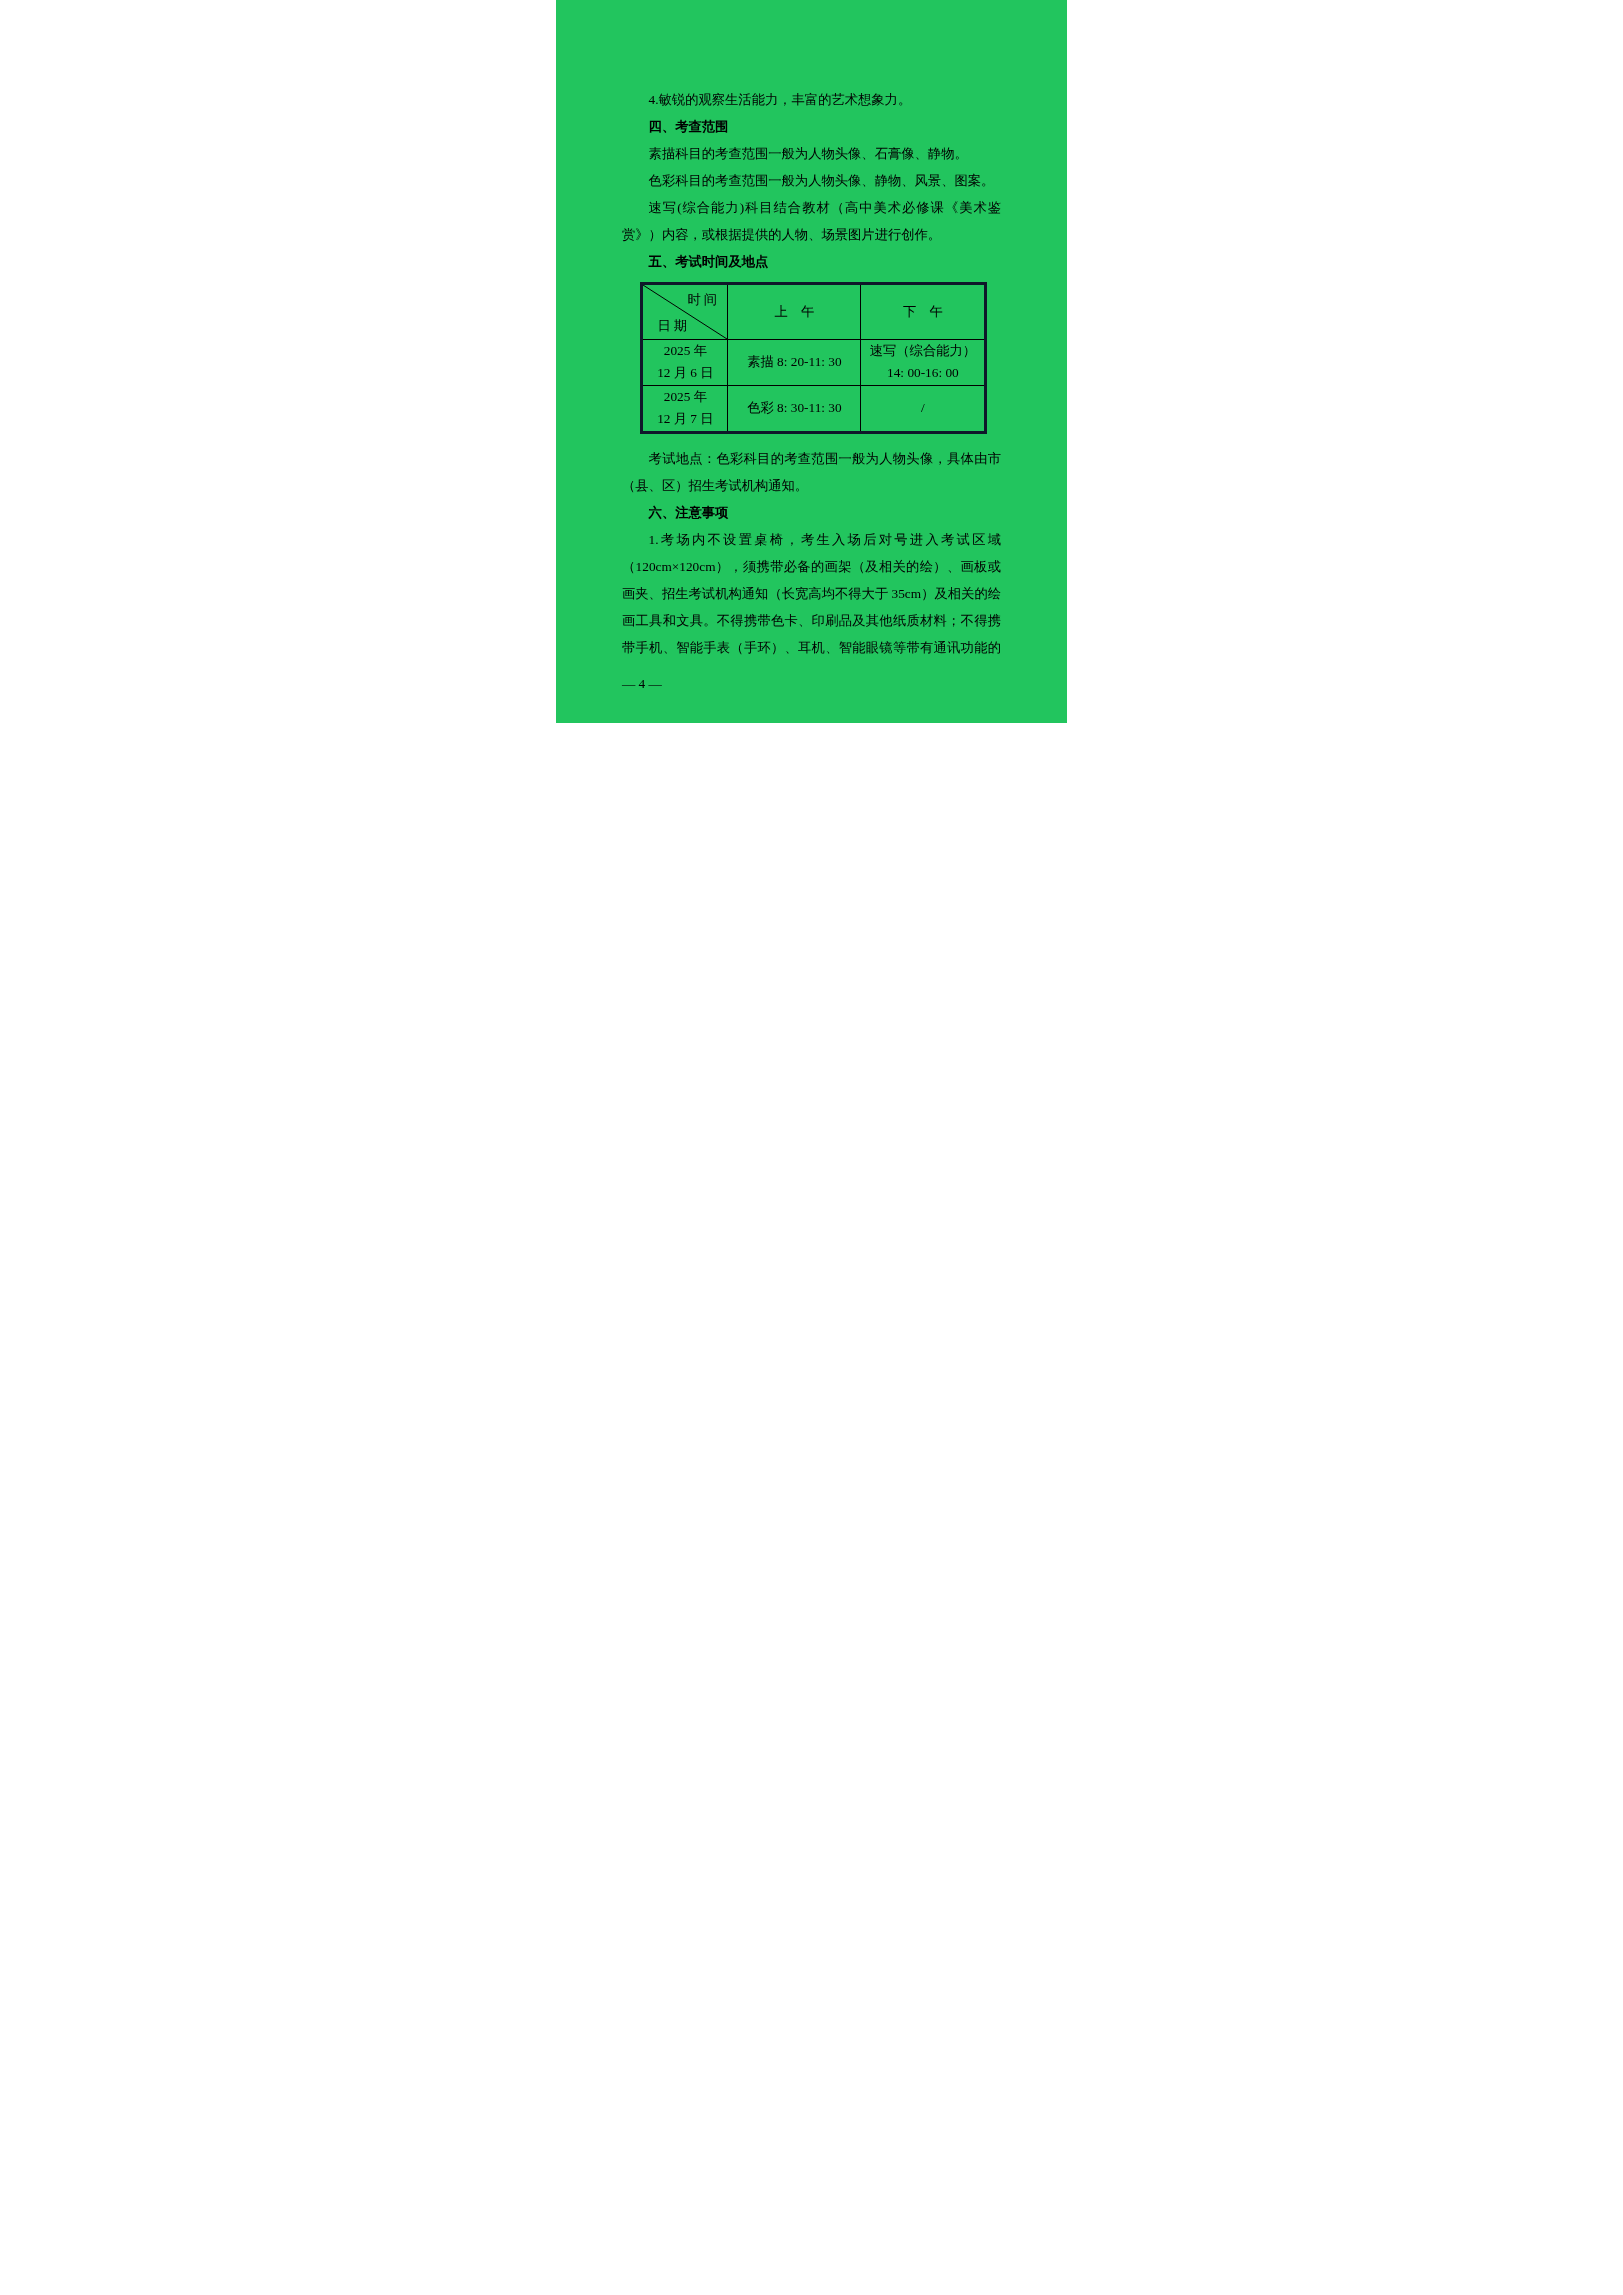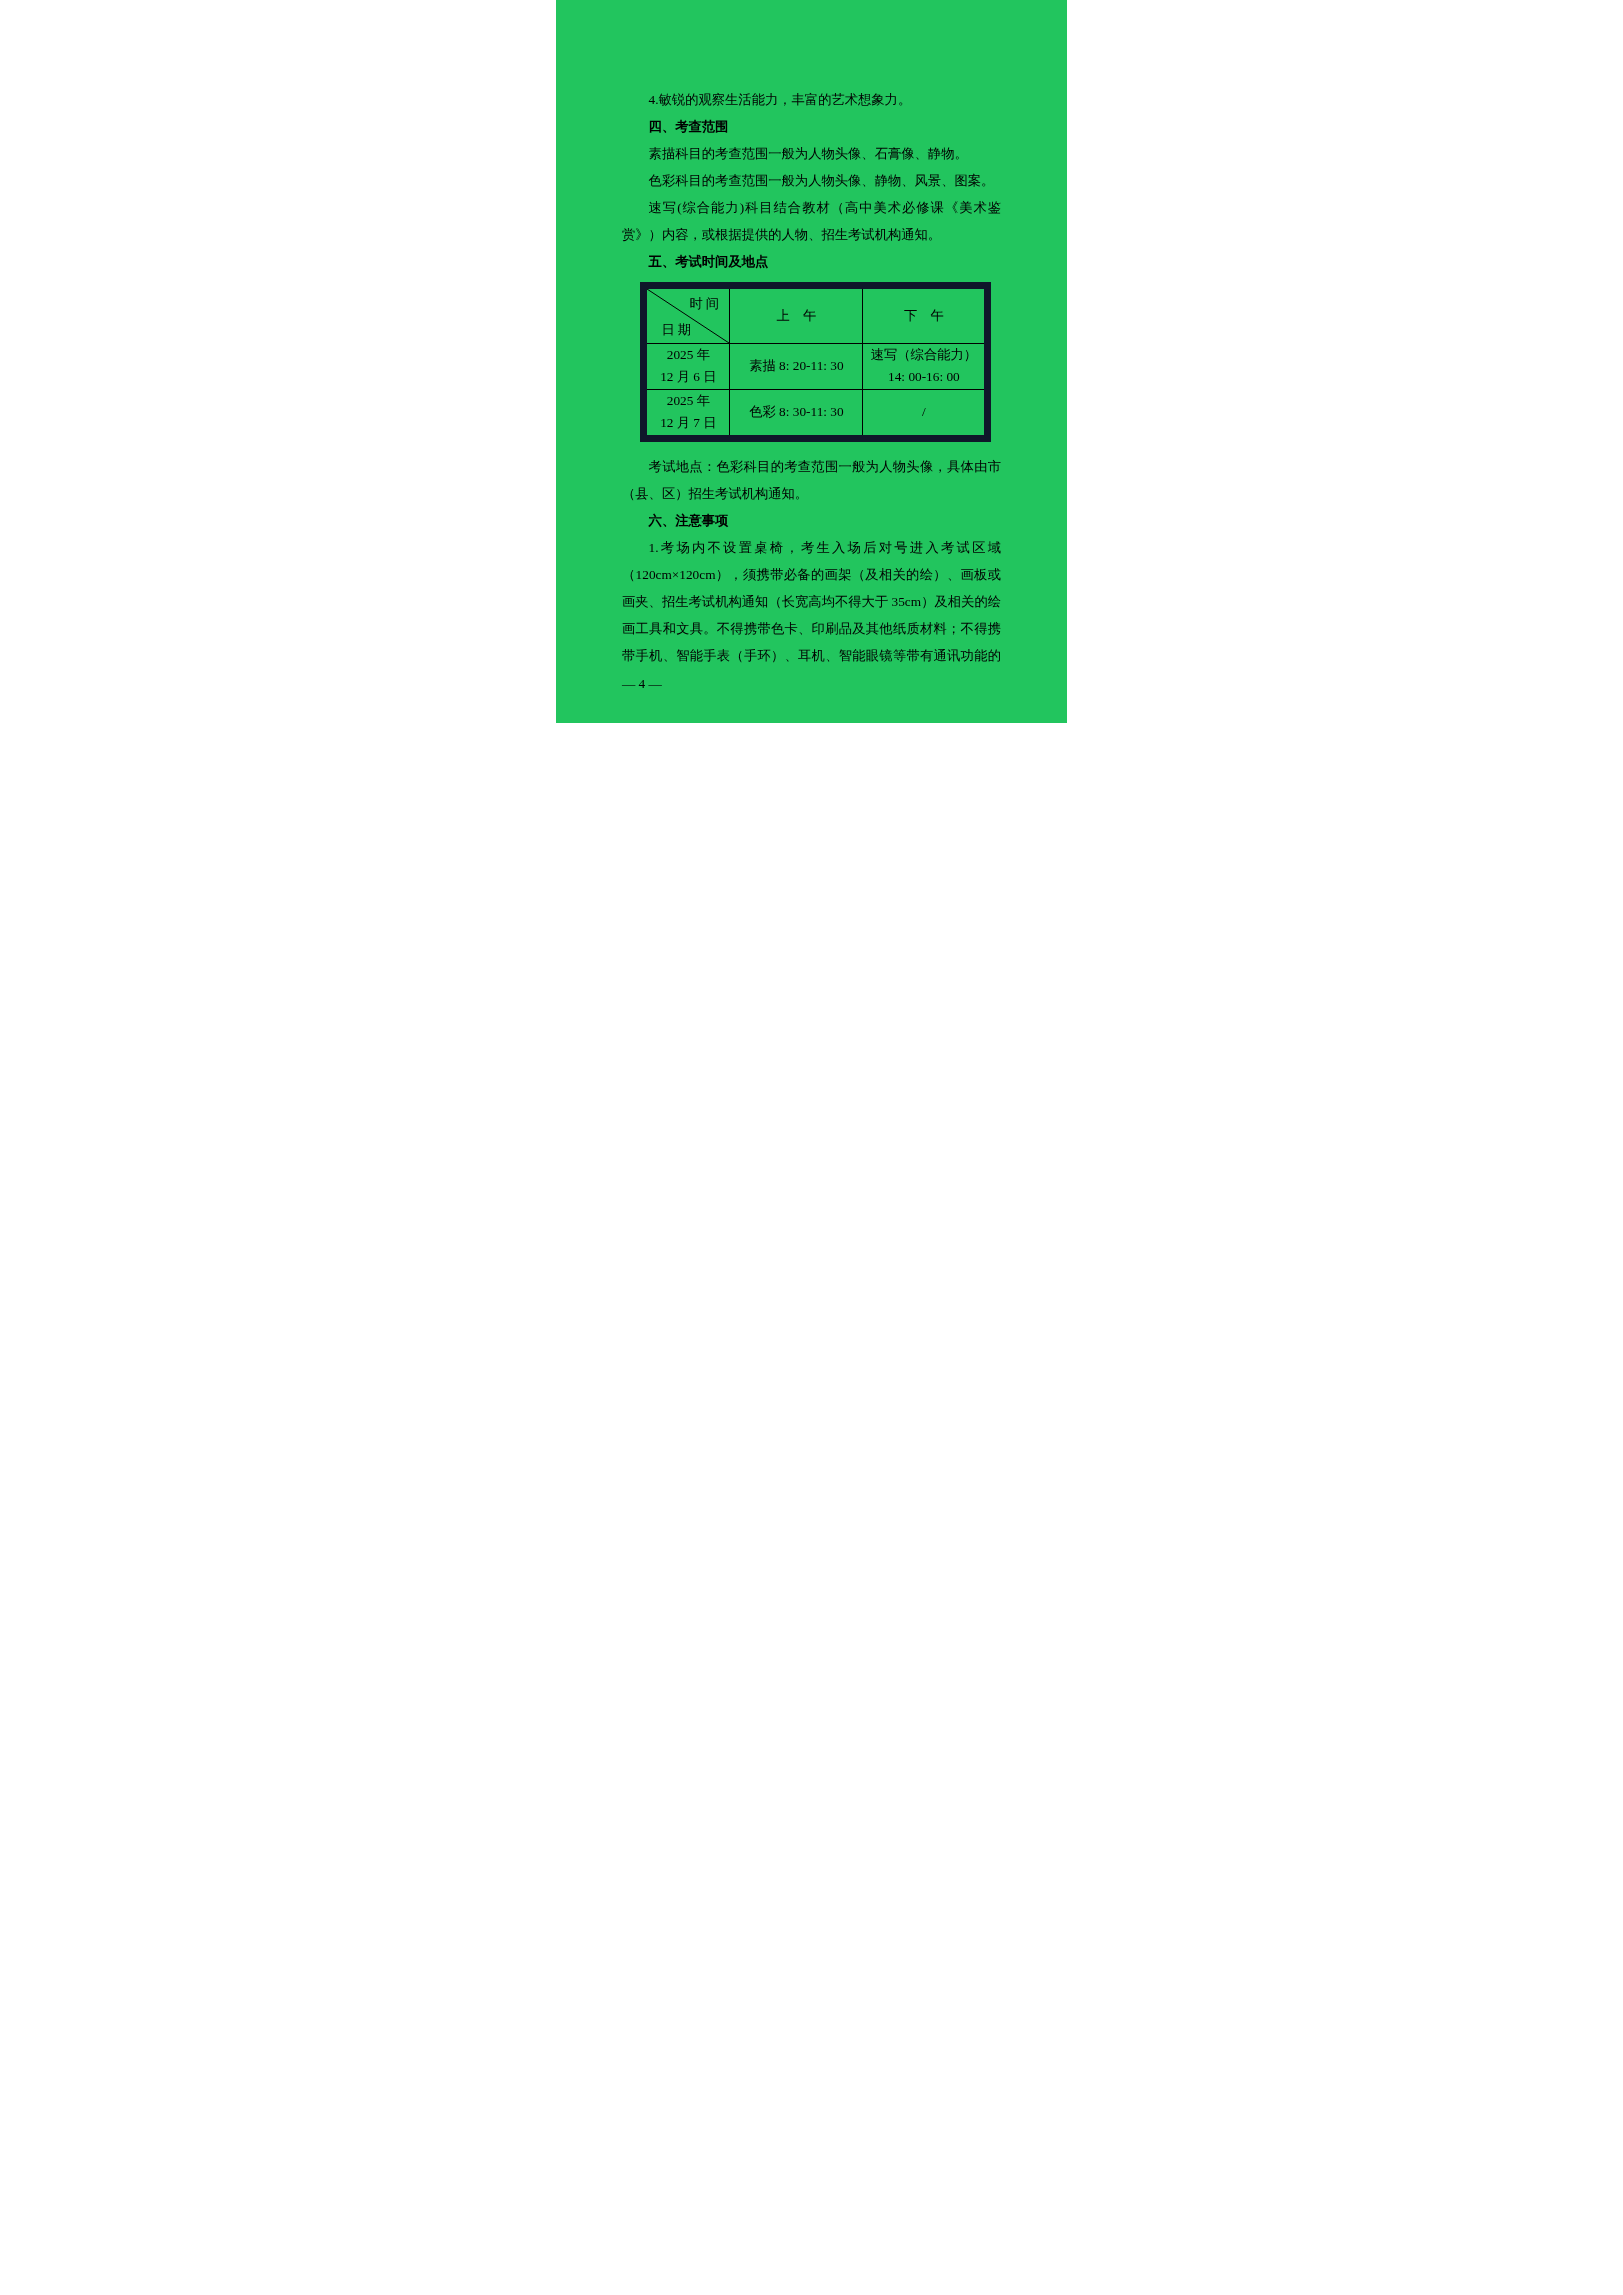--- a/index.html
+++ b/index.html
@@ -38,21 +38,21 @@
     font-weight: 700;
     font-size: 13.3px;
     line-height: 27px;
     text-indent: 2em;
   }
   table.schedule {
     border-collapse: collapse;
     table-layout: fixed;
     width: 344px;
     margin: 6.6px 0 11.2px 18.4px;
-    border: 7px solid #0f172a;
+    border: 3px solid #0f172a;
   }
   table.schedule td {
     border: 0.5px solid #000;
     border-top-width: 1px;
     border-bottom-width: 1px;
     text-align: center;
     vertical-align: middle;
     font-family: "Liberation Serif", "DejaVu Serif", serif;
     font-size: 13.3px;
     padding: 0;
@@ -99,21 +99,21 @@
 
     <div class="ln indent">4.敏锐的观察生活能力，丰富的艺术想象力。</div>
 
     <div class="ln heading">四、考查范围</div>
 
     <div class="ln indent">素描科目的考查范围一般为人物头像、石膏像、静物。</div>
 
     <div class="ln indent">色彩科目的考查范围一般为人物头像、静物、风景、图案。</div>
 
     <div class="ln indent just">速写(综合能力)科目结合教材（高中美术必修课《美术鉴</div>
-    <div class="ln">赏》）内容，或根据提供的人物、招生考试机构通知。</div>
+    <div class="ln">赏》）内容，或根据提供的人物、场景图片进行创作。</div>
 
     <div class="ln heading">五、考试时间及地点</div>
 
     <table class="schedule">
       <colgroup>
         <col class="c1">
         <col class="c2">
         <col class="c3">
       </colgroup>
       <tbody>

